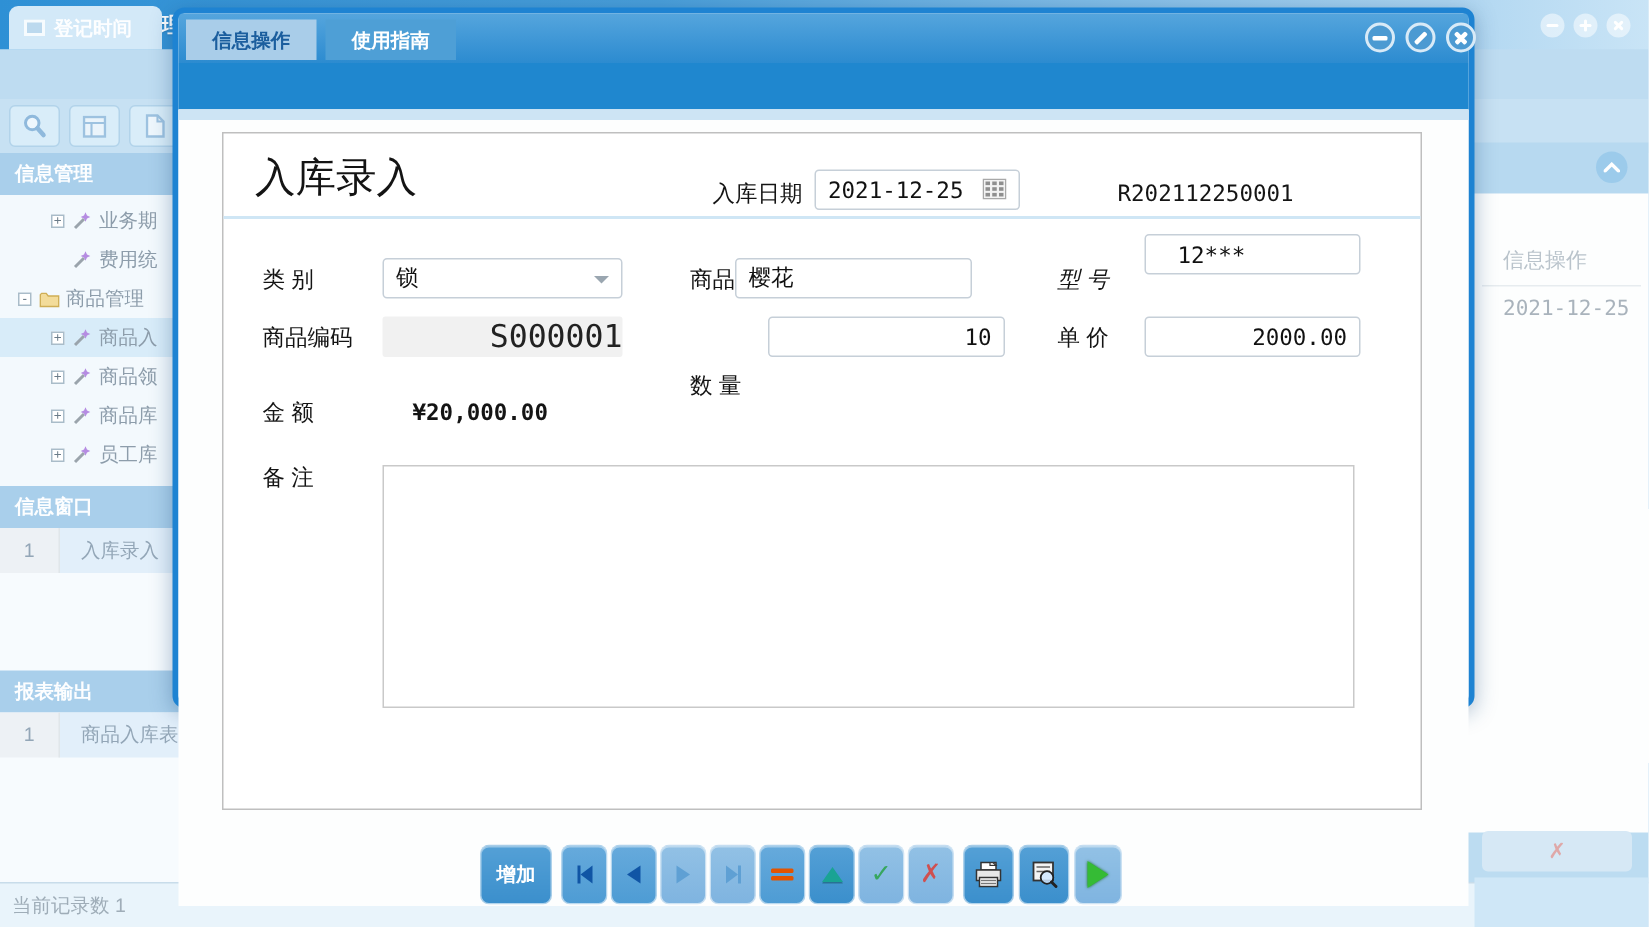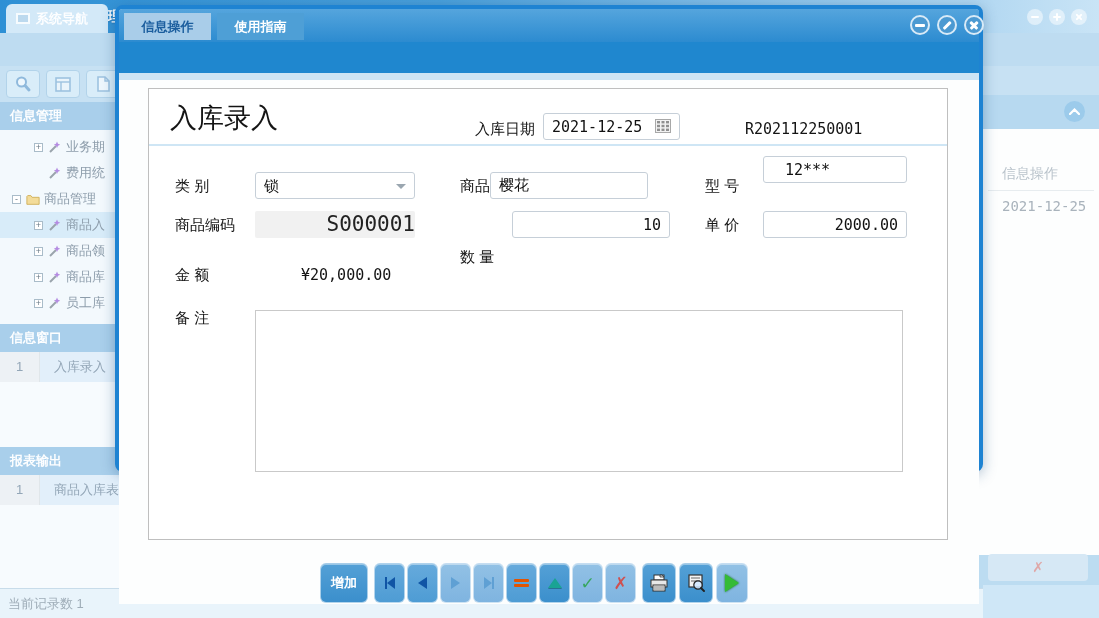--- a/index.html
+++ b/index.html
@@ -123,21 +123,21 @@
   <span class="glyph-bar" style="left:7px;top:4px;width:2px;height:8px;"></span>
 </div>
 <div class="circle-btn" style="left:1071px;">
   <span class="glyph-bar" style="left:4px;top:7px;width:8px;height:2px;transform:rotate(45deg);"></span>
   <span class="glyph-bar" style="left:4px;top:7px;width:8px;height:2px;transform:rotate(-45deg);"></span>
 </div>
 
 <div class="abs mw-tabrow"></div>
 <div class="abs mw-tab">
   <span class="abs mw-tab-icon"></span>
-  <span>系统导航</span>
+  <span>登记时间</span>
 </div>
 
 <div class="abs mw-toolbar"></div>
 <div class="tb-btn" style="left:6px;top:70px;">
   <svg width="18" height="18" viewBox="0 0 18 18">
     <circle cx="7.5" cy="7" r="4.5" fill="#eef7fd" stroke="#8fb9dc" stroke-width="2"></circle>
     <line x1="11" y1="10.5" x2="15" y2="15" stroke="#8fb9dc" stroke-width="3" stroke-linecap="round"></line>
   </svg>
 </div>
 <div class="tb-btn" style="left:46px;top:70px;">
@@ -285,32 +285,32 @@
   </svg>
   <div class="flabel mono" style="left:626px;top:111px;">R202112250001</div>
 
   <div class="flabel" style="left:56px;top:168px;">类 别</div>
   <div class="fselect" style="left:136px;top:163px;width:160px;">
     <span>锁</span>
     <span class="sel-arrow"></span>
   </div>
   <div class="flabel" style="left:341px;top:168px;">商品名称</div>
   <input class="finput" style="left: 371px; top: 163px; width: 158px;" value="樱花">
-  <div class="flabel" style="left:586px;top:168px;">型 号</div>
+  <div class="flabel" style="left:586px;top:168px;font-style:italic;">型 号</div>
   <input class="finput mono" style="left: 644px; top: 147px; width: 144px; padding-left: 21px;" value="12***">
 
   <div class="flabel" style="left:56px;top:207px;">商品编码</div>
   <div class="freadonly mono" style="left:136px;top:202px;width:160px;">S000001</div>
   <div class="flabel" style="left:341px;top:207px;margin-top:32px;">数 量</div>
   <input class="finput mono" style="left: 393px; top: 202px; width: 158px; text-align: right;" value="10">
   <div class="flabel" style="left:586px;top:207px;">单 价</div>
   <input class="finput mono" style="left: 644px; top: 202px; width: 144px; text-align: right;" value="2000.00">
 
   <div class="flabel" style="left:56px;top:257px;">金 额</div>
-  <div class="flabel mono" style="left:182px;top:257px;">¥20,000.00</div>
+  <div class="flabel mono" style="left:156px;top:257px;font-weight:bold;">¥20,000.00</div>
 
   <div class="flabel" style="left:56px;top:300px;">备 注</div>
   <textarea class="ftextarea" style="left: 136px; top: 301px; width: 648px; height: 162px;"></textarea>
 
   <div class="dbtn dark addbtn" style="left:201px;width:48px;">增加</div>
 
   <div class="dbtn mid" style="left:255px;width:31px;">
     <span class="navbar" style="background:#1055a5;"></span>
     <span class="tri-l" style="border-right:8px solid #1055a5;"></span>
   </div>

